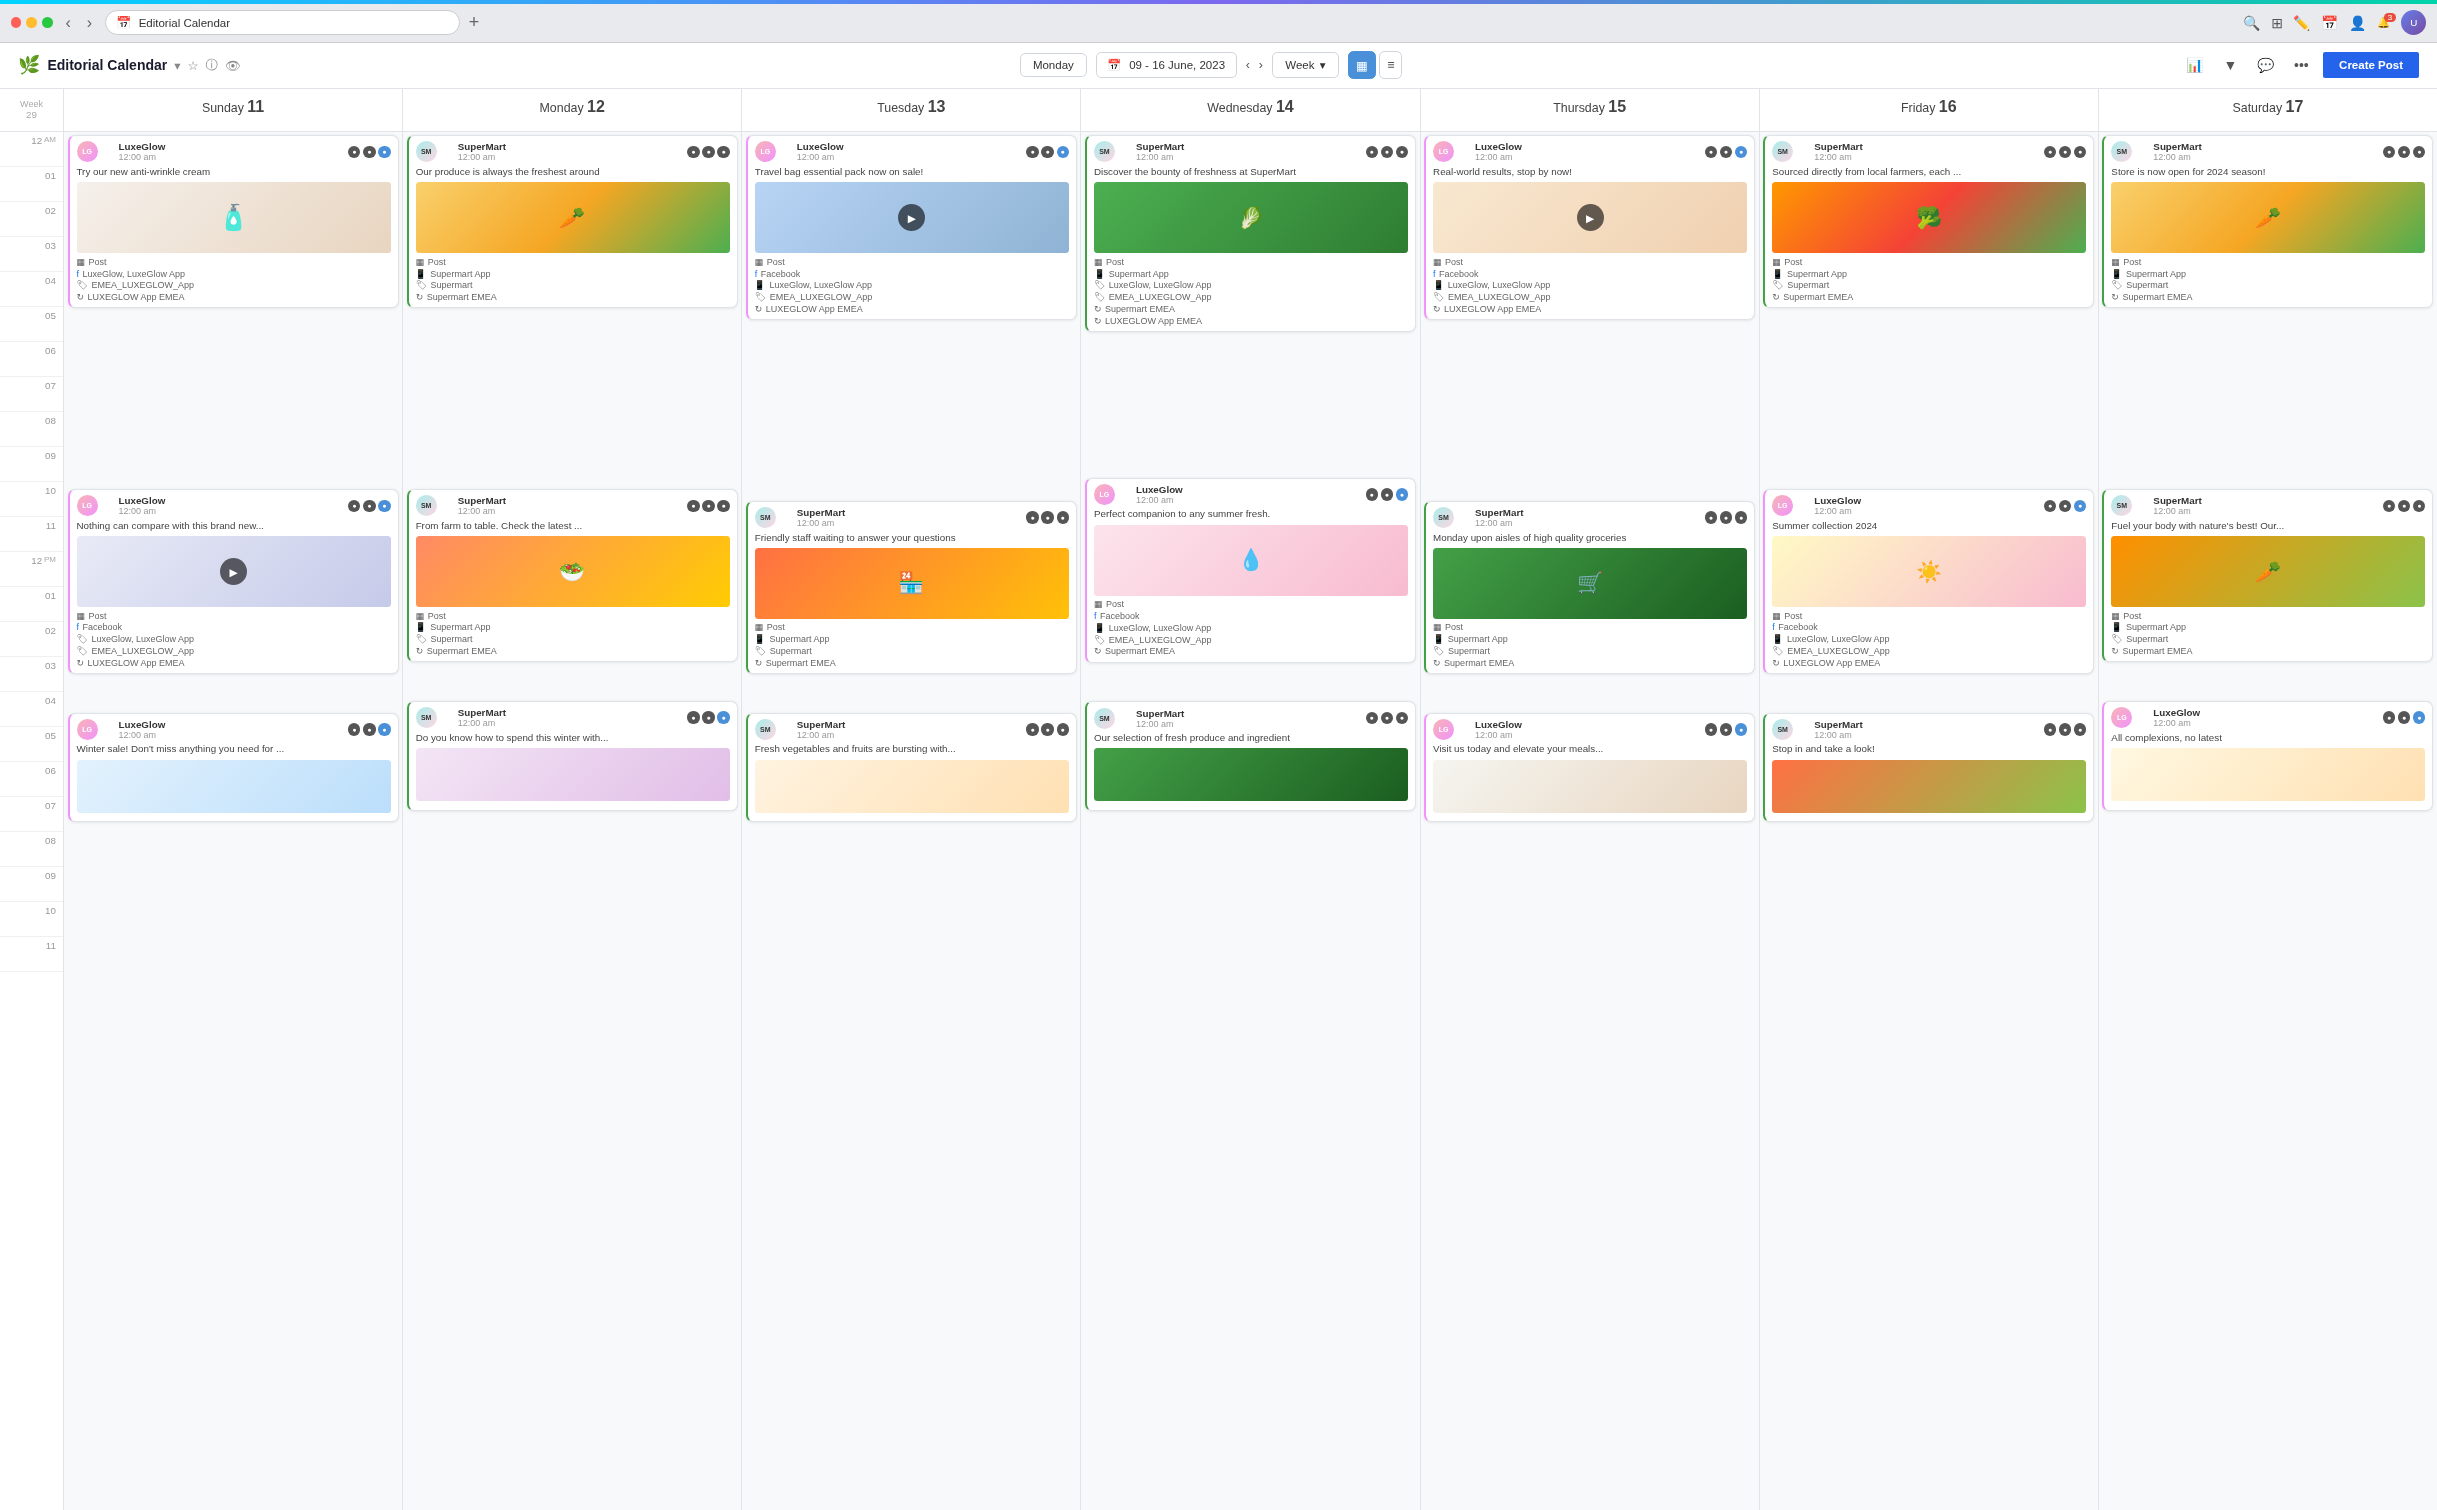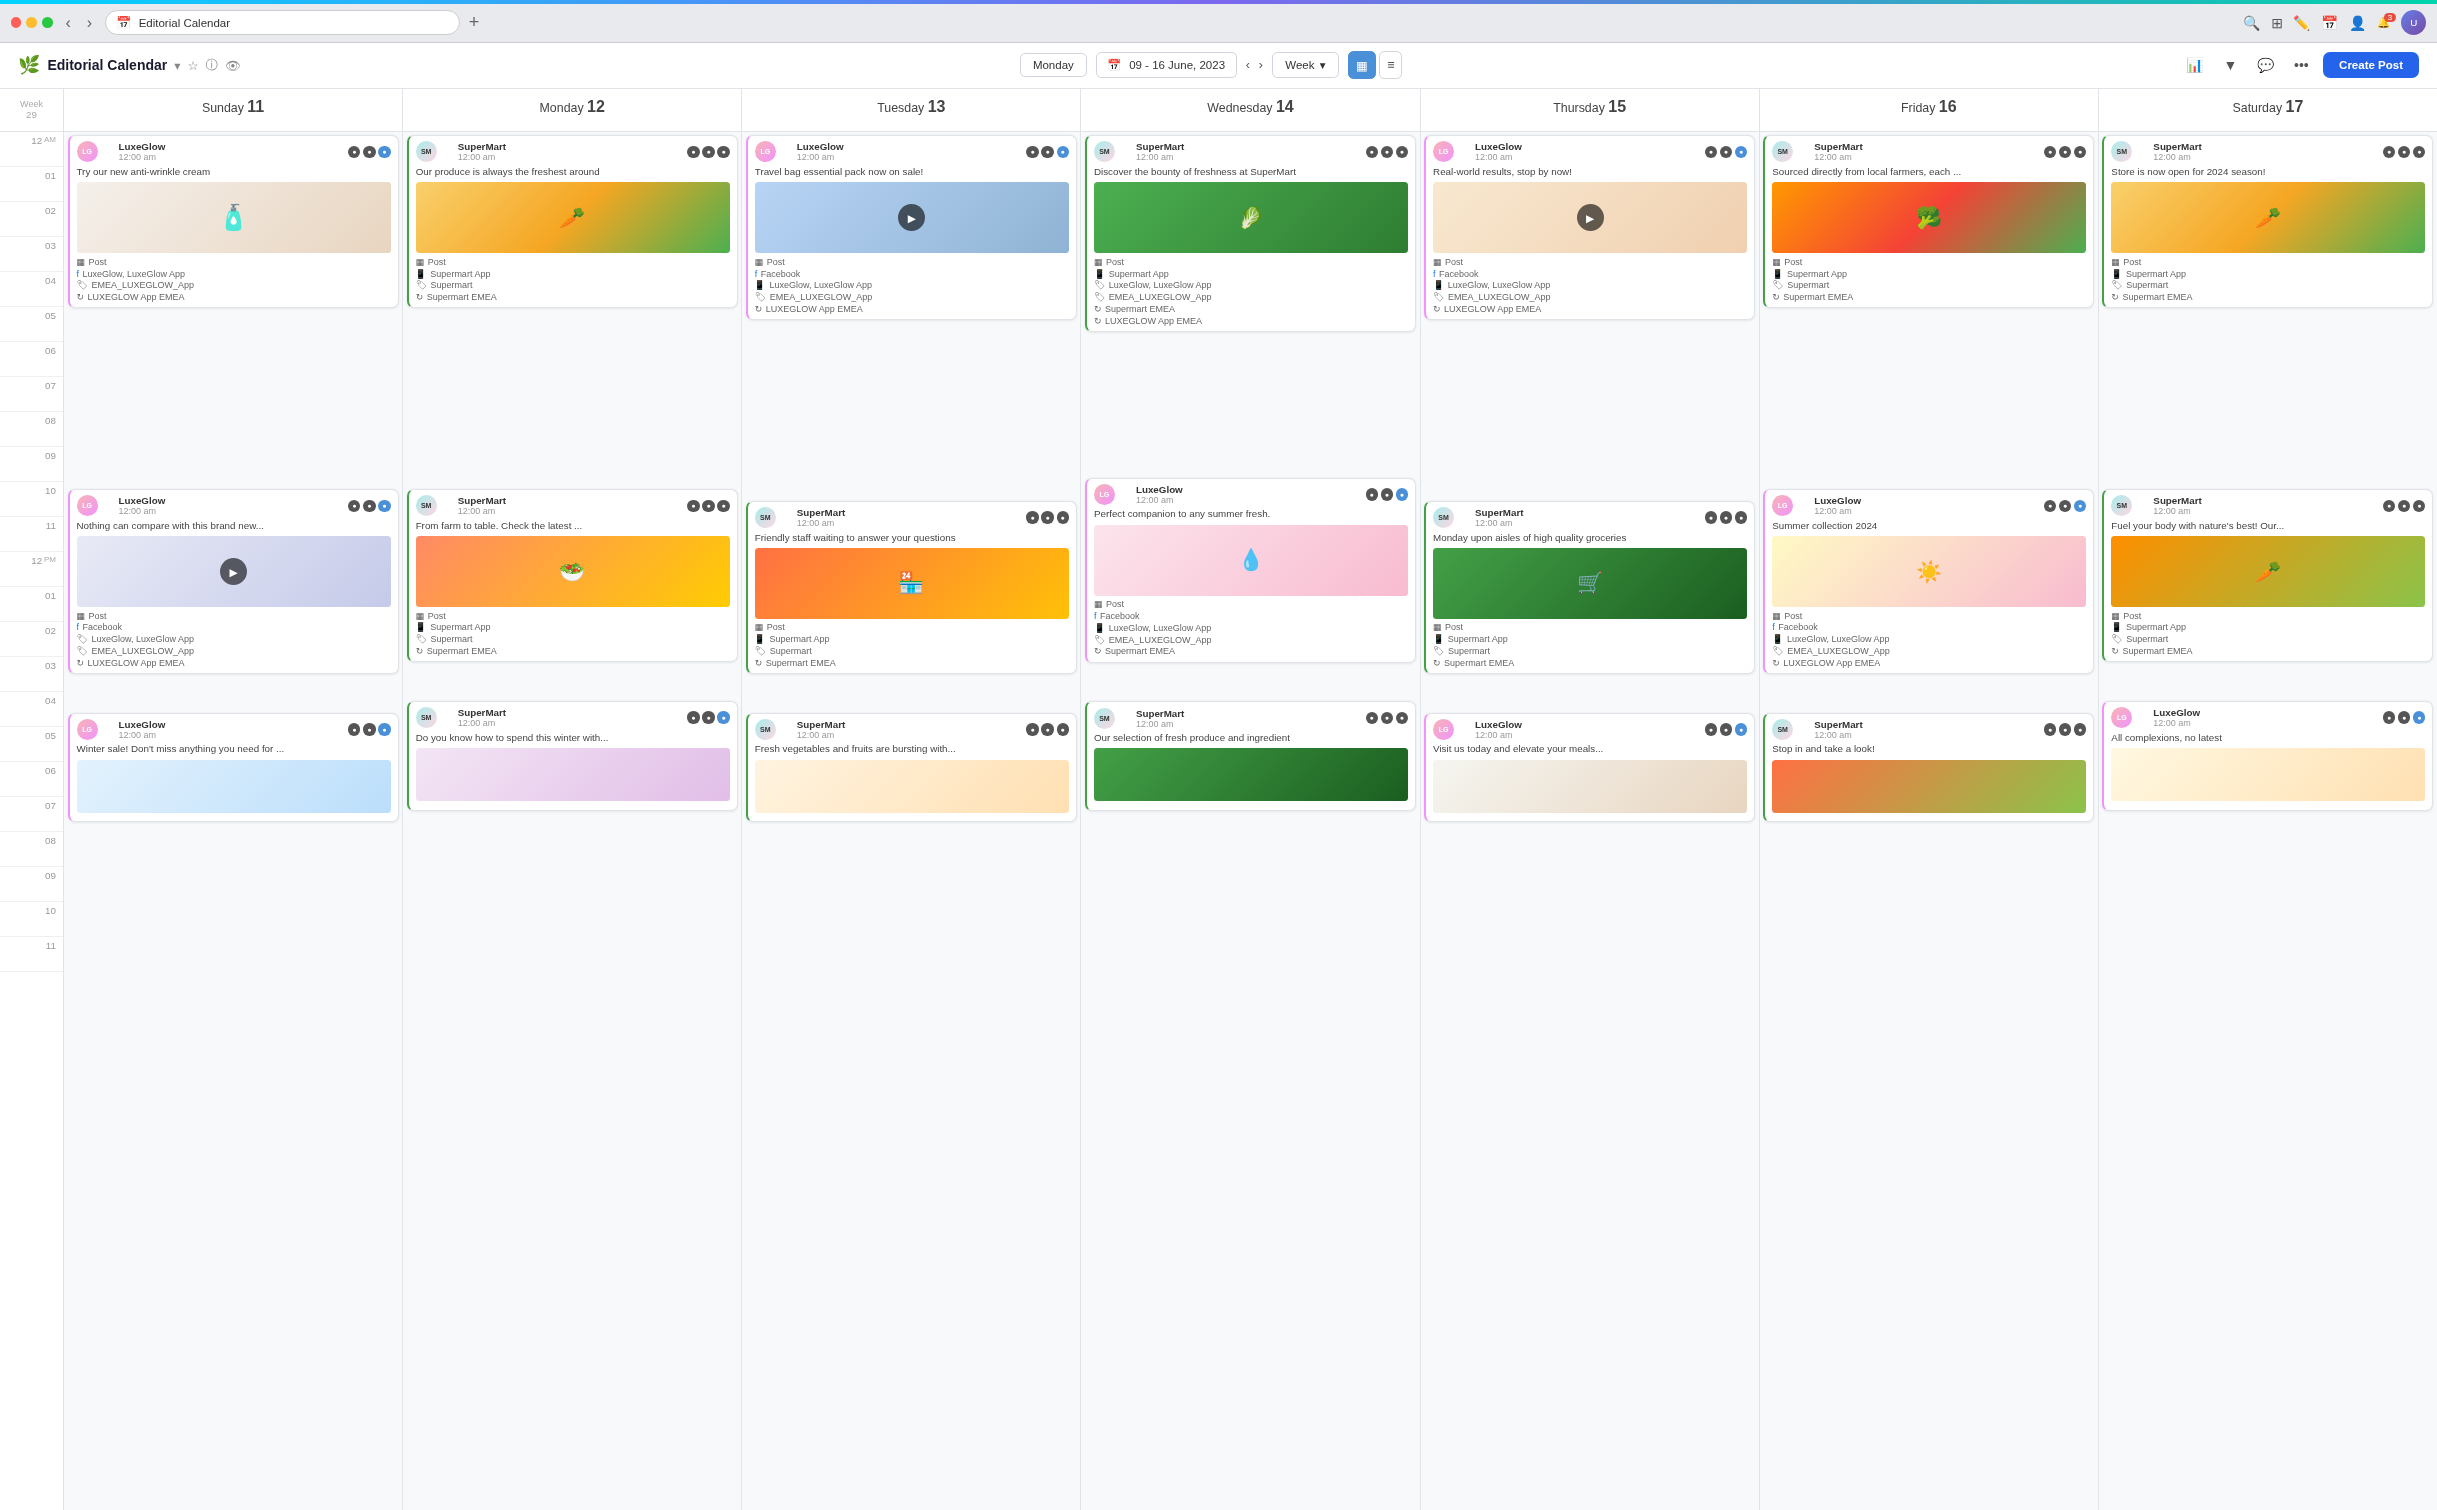--- a/index.html
+++ b/index.html
@@ -47,21 +47,21 @@
     .header-center { flex: 1; display: flex; align-items: center; justify-content: center; gap: 9px; }
     .today-btn { background: white; border: 0.9px solid #d0d5dd; border-radius: 5.3px; padding: 5.3px 12.4px; font-size: 11.5px; font-weight: 500; cursor: pointer; color: #333; }
     .date-range { background: white; border: 0.9px solid #d0d5dd; border-radius: 5.3px; padding: 5.3px 10.6px; font-size: 11.5px; color: #333; display: flex; align-items: center; gap: 7px; cursor: pointer; }
     .nav-arrow { background: none; border: none; color: #555; font-size: 12.4px; cursor: pointer; }
     .week-btn { background: white; border: 0.9px solid #d0d5dd; border-radius: 5.3px; padding: 5.3px 12.4px; font-size: 11.5px; display: flex; align-items: center; gap: 5.3px; cursor: pointer; color: #333; }
     .view-btns { display: flex; gap: 3.5px; }
     .view-btn { background: white; border: 0.9px solid #d0d5dd; border-radius: 5.3px; padding: 5.3px 7px; cursor: pointer; color: #555; font-size: 12.4px; }
     .view-btn.active { background: #4a90d9; color: white; border-color: #4a90d9; }
     .header-right { display: flex; align-items: center; gap: 9px; }
     .icon-btn { background: none; border: none; color: #555; font-size: 14px; cursor: pointer; padding: 5.3px; border-radius: 5.3px; }
-    .create-btn { background: #2563eb; color: white; border: none; border-radius: 7px; padding: 7px 16px; font-size: 11.5px; font-weight: 600; cursor: pointer; }
+    .create-btn { background: #2563eb; color: white; border: none; border-radius: 2px; padding: 7px 16px; font-size: 11.5px; font-weight: 600; cursor: pointer; }
 
     
     .calendar-wrapper { display: flex; flex-direction: column; height: calc(100vh - 85px); overflow: hidden; }
 
     
     .day-headers { display: flex; background: white; border-bottom: 0.9px solid #e0e3e8; position: sticky; top: 0; z-index: 10; }
     .week-label { width: 64px; min-width: 64px; padding: 10.6px 7px; text-align: center; font-size: 9.8px; color: #888; border-right: 0.9px solid #e0e3e8; }
     .day-header { flex: 1; padding: 9px 7px; text-align: center; font-size: 12.4px; font-weight: 500; color: #444; border-right: 0.9px solid #e0e3e8; }
     .day-header:last-child { border-right: none; text-align: center; }
     .day-num { font-size: 16px; font-weight: 600; }

